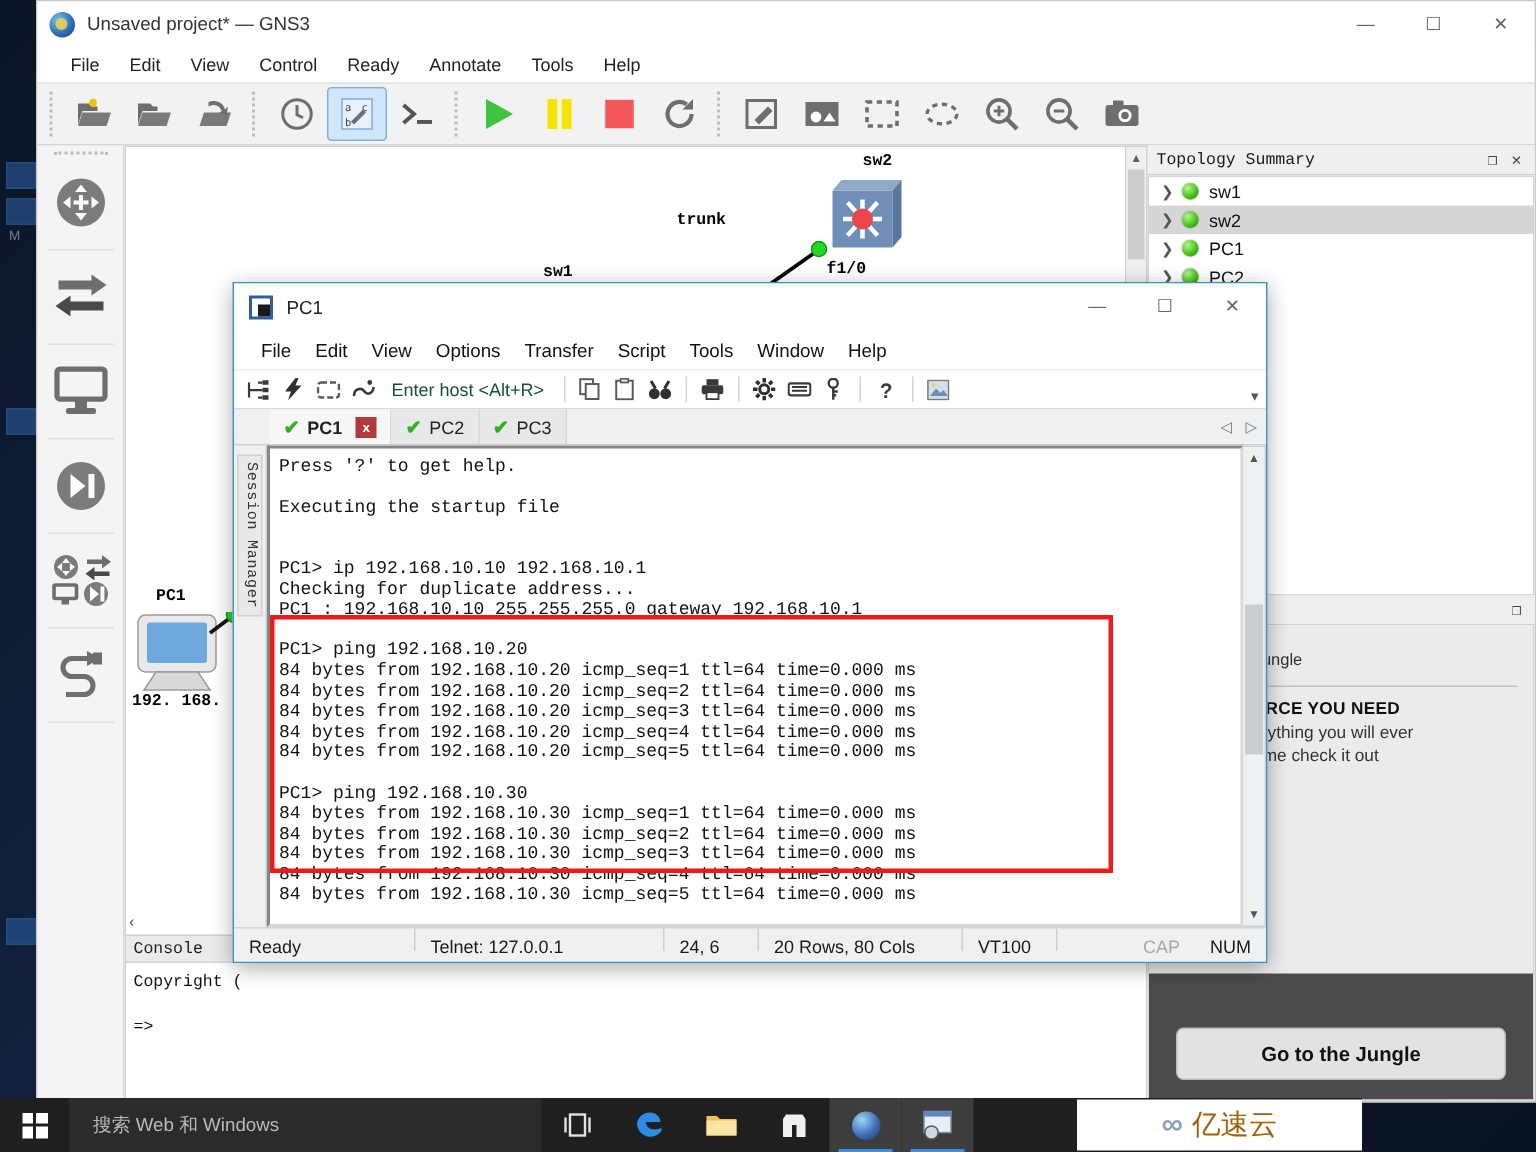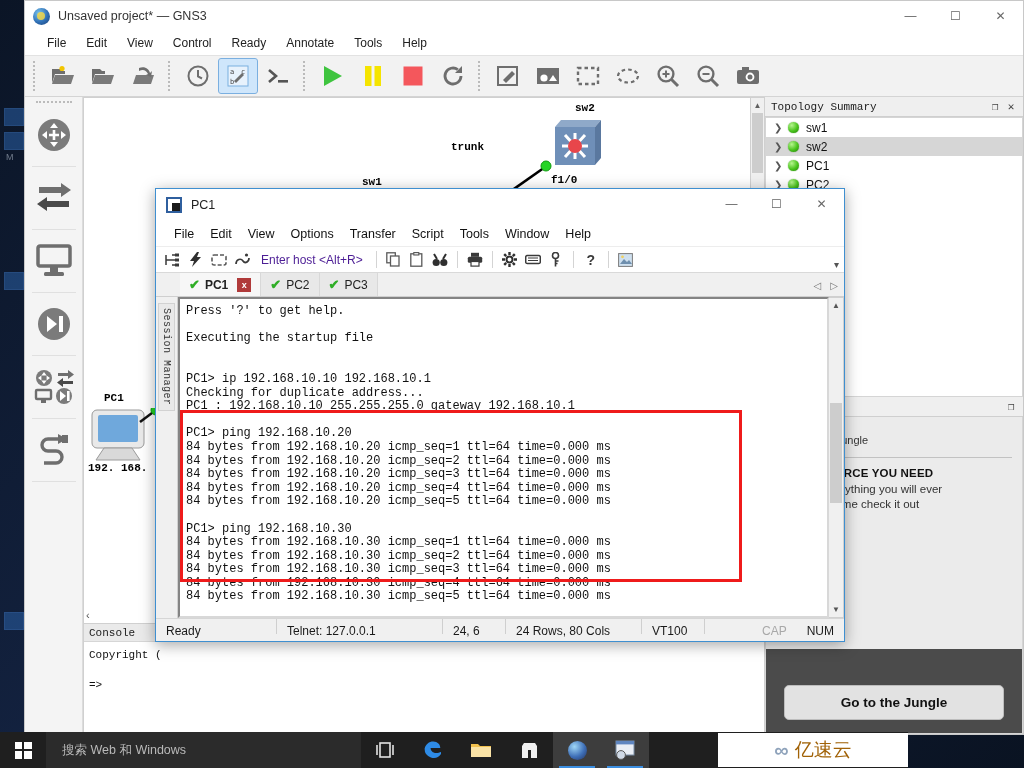--- a/index.html
+++ b/index.html
@@ -173,21 +173,21 @@
   }
   .t-title .txt { font-size: 12.5px; color: #222; }
   .t-menu { height: 25px; background: #fff; display: flex; align-items: center; padding-left: 10px; font-size: 12.5px; color: #111; }
   .t-menu span { padding: 2px 8px; }
   .t-toolbar {
     height: 27px; background: #fff; border-top: 1px solid #ededed; border-bottom: 1px solid #d9d9d9;
     display: flex; align-items: center; padding-left: 6px; gap: 1px; position: relative;
   }
   .tb { width: 22px; height: 22px; display: flex; align-items: center; justify-content: center; color: #3a3a3a; }
   .tb-sep { width: 1px; height: 17px; background: #d4d4d4; margin: 0 5px; }
-  .host-input { font-size: 12px; color: #4c1d95; padding: 0 7px; }
+  .host-input { font-size: 12px; color: #14532d; padding: 0 7px; }
   .tb-more { position: absolute; right: 5px; font-size: 10px; color: #555; bottom: 2px; }
 
   .t-tabs {
     height: 24px; background: #f0f0f0; border-bottom: 1px solid #cfcfcf;
     display: flex; align-items: stretch; padding-left: 24px; position: relative;
   }
   .t-tab {
     display: flex; align-items: center; gap: 5px; padding: 0 9px;
     font-size: 12px; color: #222; border-right: 1px solid #d8d8d8;
     background: #e8e8e8;
@@ -751,21 +751,21 @@
       </div>
     </div>
 
     <div class="t-status">
       <div class="cell" style="width:120px;">Ready</div>
       <div class="div"></div>
       <div class="cell" style="width:165px;">Telnet: 127.0.0.1</div>
       <div class="div"></div>
       <div class="cell" style="width:62px;">24,  6</div>
       <div class="div"></div>
-      <div class="cell" style="width:135px;">24 Rows, 80 Cols</div>
+      <div class="cell" style="width:135px;">20 Rows, 80 Cols</div>
       <div class="div"></div>
       <div class="cell" style="width:62px;">VT100</div>
       <div class="div"></div>
       <div class="grow"></div>
       <div class="cell dim">CAP</div>
       <div class="cell">NUM</div>
     </div>
   </div>
 
   <div id="taskbar">

